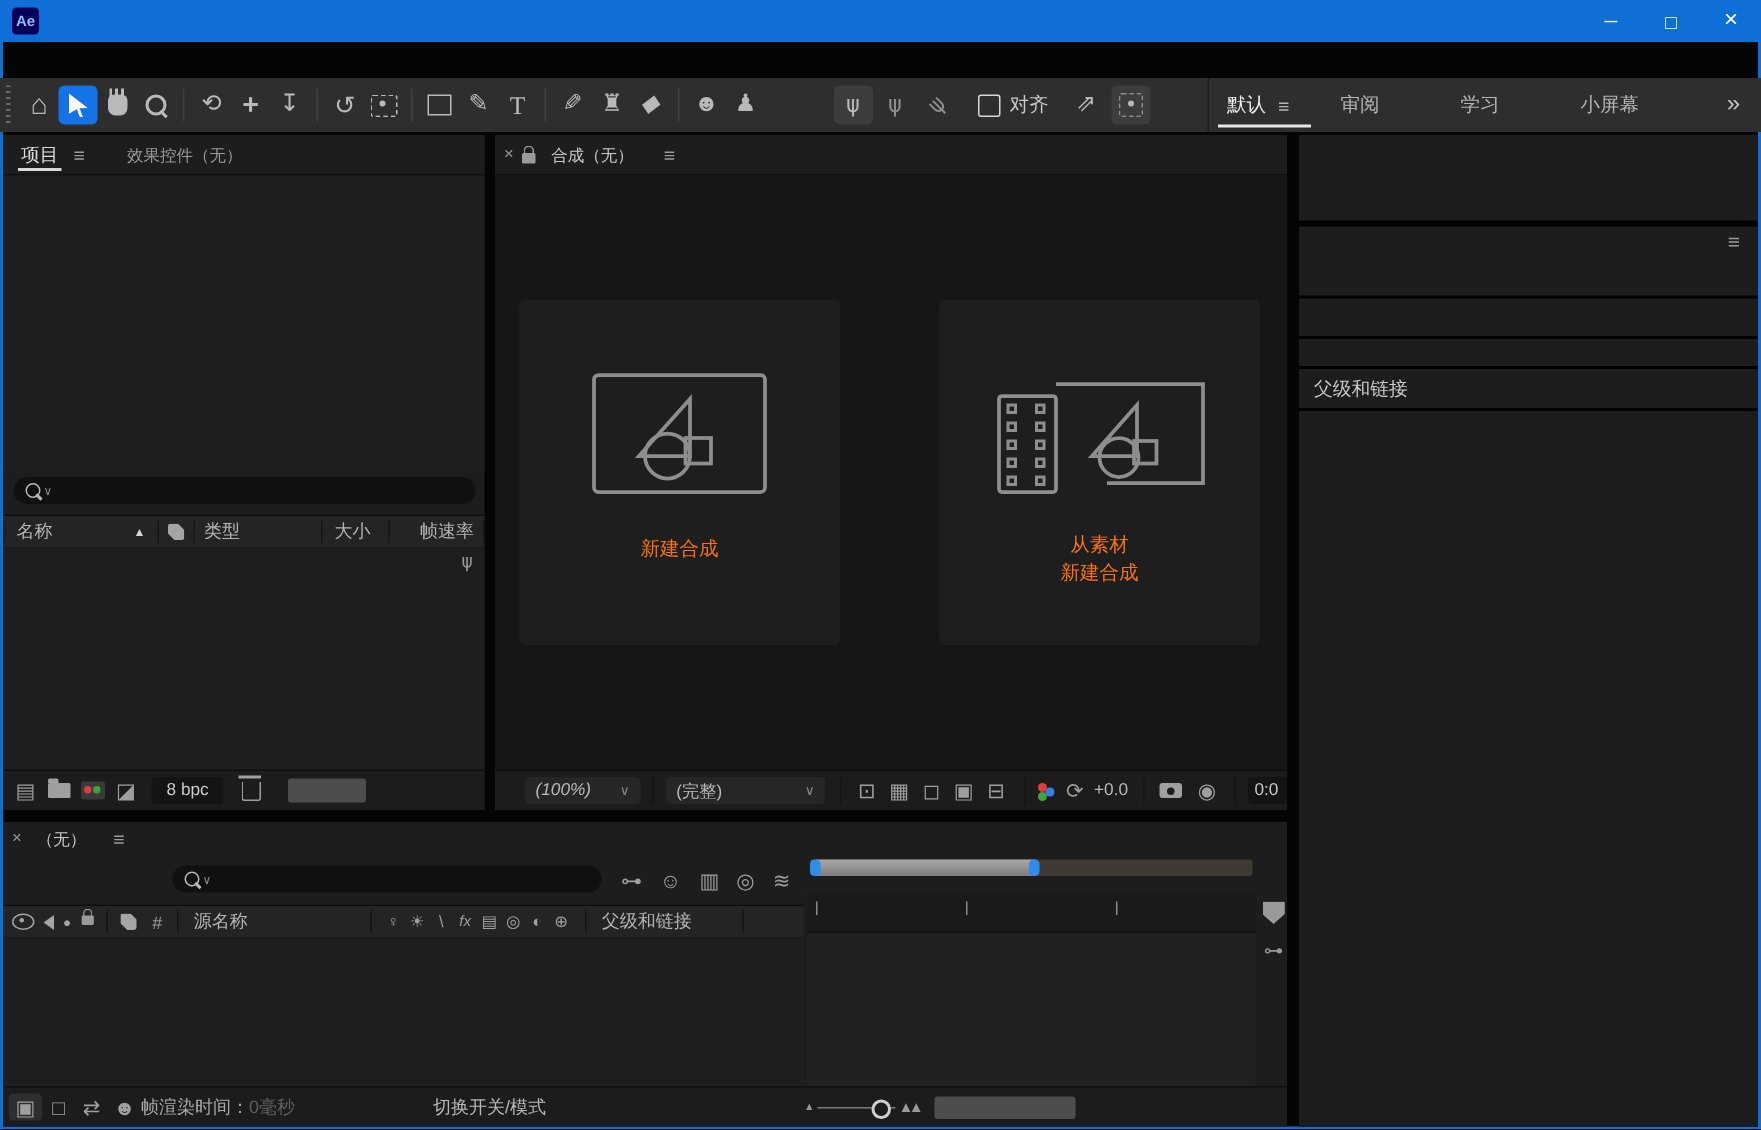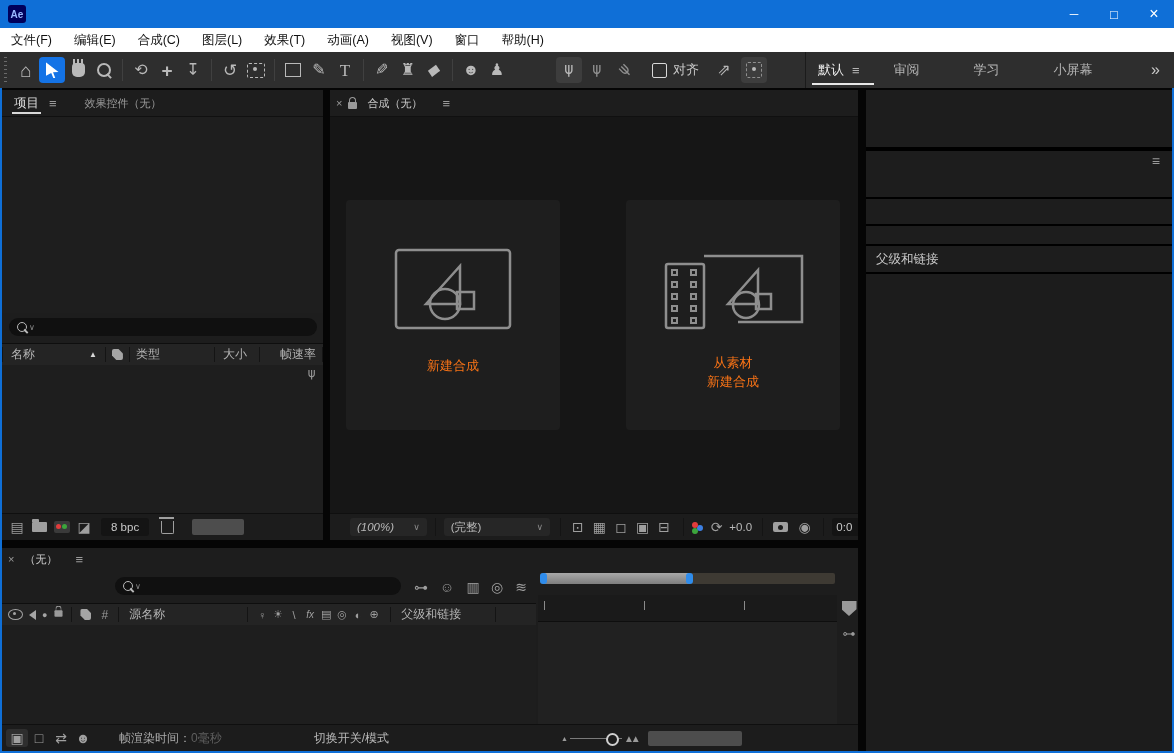--- a/index.html
+++ b/index.html
@@ -122,31 +122,20 @@
         </div>
       <div class="winbtn">
           <span style="font-size:13px;">□</span>
         </div>
       <div class="winbtn">
           <span style="font-size:16px;">×</span>
         </div>
     </div>
   </div>
 
-  <div class="abs" id="menubar">
-    <div class="menu-item">文件(F)</div>
-    <div class="menu-item">编辑(E)</div>
-    <div class="menu-item">合成(C)</div>
-    <div class="menu-item">图层(L)</div>
-    <div class="menu-item">效果(T)</div>
-    <div class="menu-item">动画(A)</div>
-    <div class="menu-item">视图(V)</div>
-    <div class="menu-item">窗口</div>
-    <div class="menu-item">帮助(H)</div>
-  </div>
 
   <div class="abs" id="toolbar">
     <div id="grip"></div>
     <div class="tool">
         <span style="font-size:19px;">⌂</span>
       </div>
     <div class="tool active-blue">
         <div class="cursor-shape"></div>
       </div>
     <div class="tool">
@@ -426,21 +415,21 @@
     </div>
 
     <div class="abs" style="left:0;top:77px;width:534px;height:100px;background:#1e1e1e;"></div>
     <div class="track"></div>
 
     <div class="footerbar">
       <span class="ficon" style="margin-left:4px;background:#2e2e2e;border-radius:3px;height:18px;line-height:18px;">▣</span>
       <span class="ficon">□</span>
       <span class="ficon">⇄</span>
       <span class="ficon">☻</span>
-      <span style="margin-left:25px;color:#a9a9a9;font-size:12px;">帧渲染时间：</span>
+      <span style="margin-left:0;color:#a9a9a9;font-size:12px;">帧渲染时间：</span>
       <span style="color:#5f5f5f;font-size:12px;">0毫秒</span>
       <span style="margin-left:92px;color:#b9b9b9;font-size:12px;">切换开关/模式</span>
       <div class="zoomctl" style="margin-left:172px;">
         <span style="font-size:7px;">▲</span>
         <div class="zoomline">
           <div class="zoomring"></div>
         </div>
         <span style="font-size:10px;letter-spacing:-3px;">▲▲</span>
       </div>
       <div class="sb-thumb" style="width:94px;height:15px;margin-left:10px;"></div>

